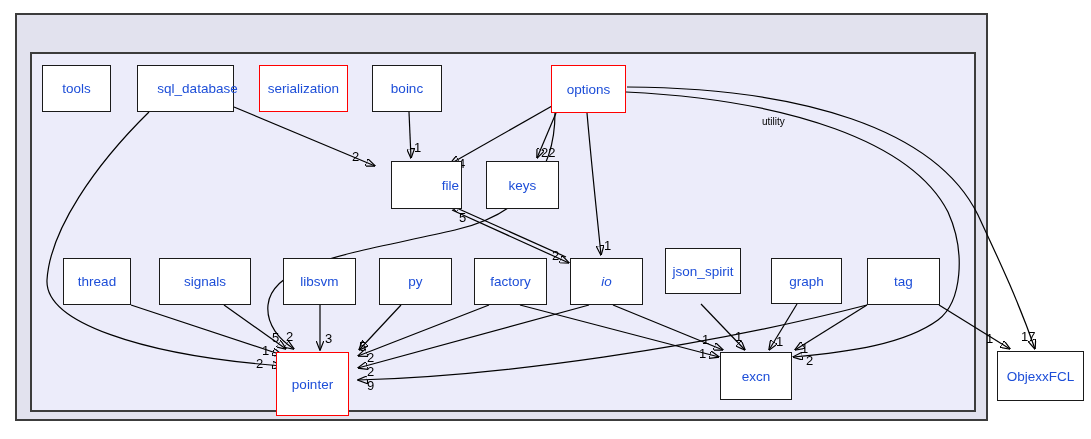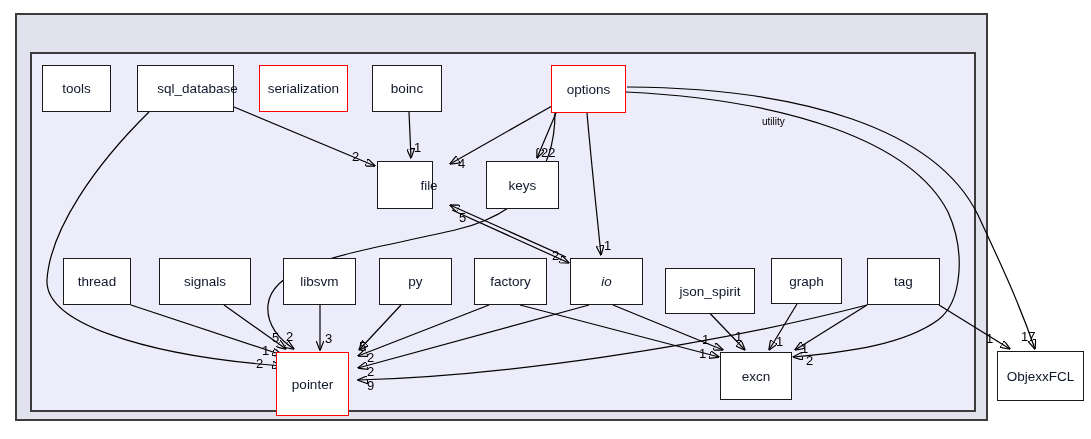--- a/index.html
+++ b/index.html
@@ -12,21 +12,21 @@
   #inner-box{left:30px;top:52px;width:946px;height:360px;background:var(--inner-bg,#ececfa);}
   .cluster-label{
     position:absolute;font-size:10px;color:#000;white-space:nowrap;margin-top:36px;
   }
   #src-label{left:0;top:20px;width:973px;text-align:center;}
   #utility-label{left:762px;top:80px;}
   .node{
     position:absolute;box-sizing:border-box;background:var(--node-bg,#ffffff);
     border:1px solid var(--node-border,#1a1a1a);
     display:flex;align-items:center;justify-content:center;
-    font-size:13.5px;color:#0f172a;white-space:nowrap;cursor:pointer;z-index:3;
+    font-size:13.5px;color:#1d4ed8;white-space:nowrap;cursor:pointer;z-index:3;
   }
   .node.highlight{border:1.5px solid var(--red,#ff0000);}
   #edge-svg{position:absolute;left:0;top:0;z-index:2;}
   #edge-svg path{fill:none;stroke:#000;stroke-width:1.2px;}
   #edge-svg text{font-size:13px;fill:#000;font-family:"Liberation Sans","DejaVu Sans",sans-serif;}
 </style>
 </head>
 <body>
 
 <div id="canvas" style="--outer-bg: #e2e2ee; --inner-bg: #ececfa; --frame-border: #3c3c3c; --node-bg: #ffffff; --node-border: #1a1a1a; --red: #ff0000;">
@@ -88,27 +88,27 @@
       <path d="M939,305 L1010,349" marker-end="url(#arrow)"></path>
       <text x="986" y="343">1</text>
       <path d="M627,87 C800,88 935,128 978,215 C998,258 1018,300 1035,349" marker-end="url(#arrow)"></path>
       <text x="1021" y="341">17</text>
     </svg>
 <div class="node" style="left: 42px; top: 65px; width: 69px; height: 47px;">tools</div>
     <div class="node" style="left: 137px; top: 65px; width: 97px; height: 47px; padding-left: 24px;">sql_database</div>
     <div class="node highlight" style="left: 259px; top: 65px; width: 89px; height: 47px;">serialization</div>
     <div class="node" style="left: 372px; top: 65px; width: 70px; height: 47px;">boinc</div>
     <div class="node highlight" style="left: 551px; top: 65px; width: 75px; height: 48px;">options</div>
-    <div class="node" style="left: 377px; top: 161px; width: 56px; height: 48px; padding-left: 48px;">file</div>
+    <div class="node" style="left: 391px; top: 161px; width: 71px; height: 48px; padding-left: 48px;">file</div>
     <div class="node" style="left: 486px; top: 161px; width: 73px; height: 48px;">keys</div>
     <div class="node" style="left: 63px; top: 258px; width: 68px; height: 47px;">thread</div>
     <div class="node" style="left: 159px; top: 258px; width: 92px; height: 47px;">signals</div>
     <div class="node" style="left: 283px; top: 258px; width: 73px; height: 47px;">libsvm</div>
     <div class="node" style="left: 379px; top: 258px; width: 73px; height: 47px;">py</div>
     <div class="node" style="left: 474px; top: 258px; width: 73px; height: 47px;">factory</div>
     <div class="node" style="left: 570px; top: 258px; width: 73px; height: 47px; font-style: italic;">io</div>
-    <div class="node" style="left: 665px; top: 268px; width: 90px; height: 46px; text-align: right;">json_spirit</div>
+    <div class="node" style="left: 665px; top: 248px; width: 76px; height: 46px; text-align: right;">json_spirit</div>
     <div class="node" style="left: 771px; top: 258px; width: 71px; height: 46px;">graph</div>
     <div class="node" style="left: 867px; top: 258px; width: 73px; height: 47px;">tag</div>
     <div class="node highlight" style="left: 276px; top: 352px; width: 73px; height: 64px;">pointer</div>
     <div class="node" style="left: 997px; top: 351px; width: 87px; height: 50px;">ObjexxFCL</div>
     <div class="node" style="left: 720px; top: 352px; width: 72px; height: 48px;">excn</div>
   </div>
 
 </body></html>

